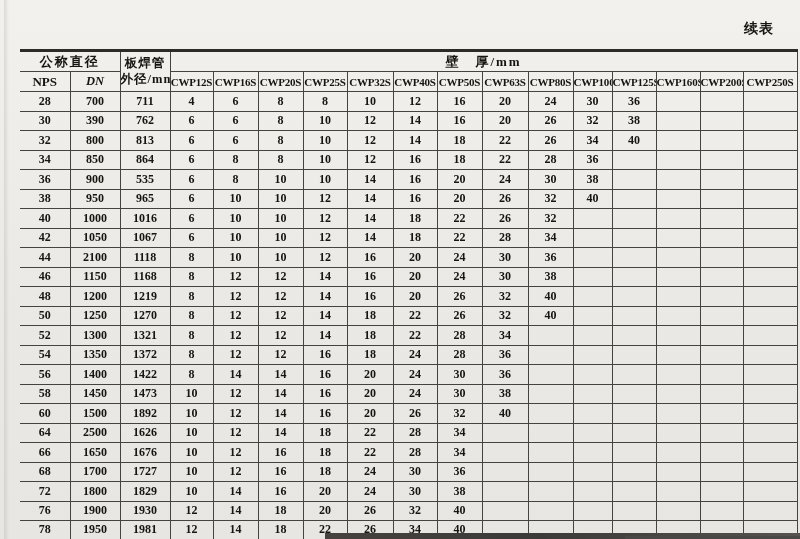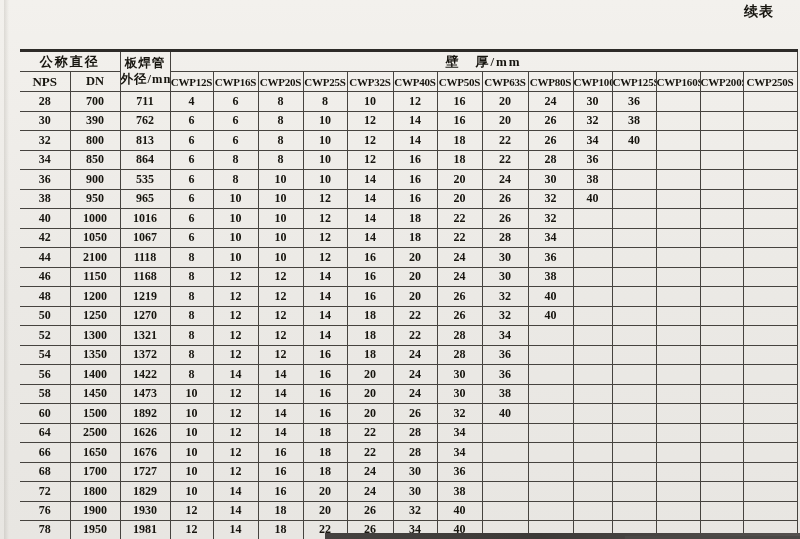--- a/index.html
+++ b/index.html
@@ -8,21 +8,21 @@
     position: relative;
     font-family: "Liberation Serif", "DejaVu Serif", serif;
     background: linear-gradient(180deg, #f3f1ed 0%, #ebe9e5 55%, #e8e6e2 100%);
     color: #17150f;
   }
   .page-edge-left {
     position: absolute; left: 4px; top: 0; bottom: 0; width: 5px;
     background: linear-gradient(90deg, rgba(120,115,105,0.18), rgba(120,115,105,0.0));
   }
   .continued-label {
-    position: absolute; top: 3px; right: 26px;
+    position: absolute; top: 20px; right: 26px;
     font-size: 14px; font-weight: bold; letter-spacing: 1px;
   }
   table.main {
     position: absolute; left: 20px; top: 49px;
     width: 777px;
     border-collapse: collapse;
     table-layout: fixed;
     border-top: 3px solid #2d2b28;
     border-bottom: 3px solid #2d2b28;
   }
@@ -35,21 +35,21 @@
     white-space: nowrap;
   }
   table.main tr > *:first-child { border-left: 0; }
   thead tr.hrow1 { height: 21px; }
   thead tr.hrow2 { height: 20px; margin-top: 48px; }
   thead th { font-size: 13px; }
   thead .cn { font-size: 13px; letter-spacing: 2px; }
   thead .cwp { font-size: 11px; letter-spacing: -0.2px; font-family: "Liberation Serif", serif; }
   thead .two-line { font-size: 12.5px; line-height: 1.25; letter-spacing: 1px; margin-top: 28px; }
   thead .two-line span { display: block; }
-  thead .italic { font-size: 12.5px; }
+  thead .italic { font-style: italic; font-size: 12.5px; }
   tbody tr { height: 19.5px; }
   tbody td { font-size: 12px; }
   .bottom-shadow {
     position: absolute; bottom: 0; left: 325px; right: 0; height: 6px;
     background: linear-gradient(90deg, #454240 0%, #3c3a38 45%, #555250 100%);
     filter: blur(0.4px);
   }
   .bottom-shadow2 {
     position: absolute; bottom: 0; left: 625px; right: 0; height: 3px;
     background: #4a4846;

